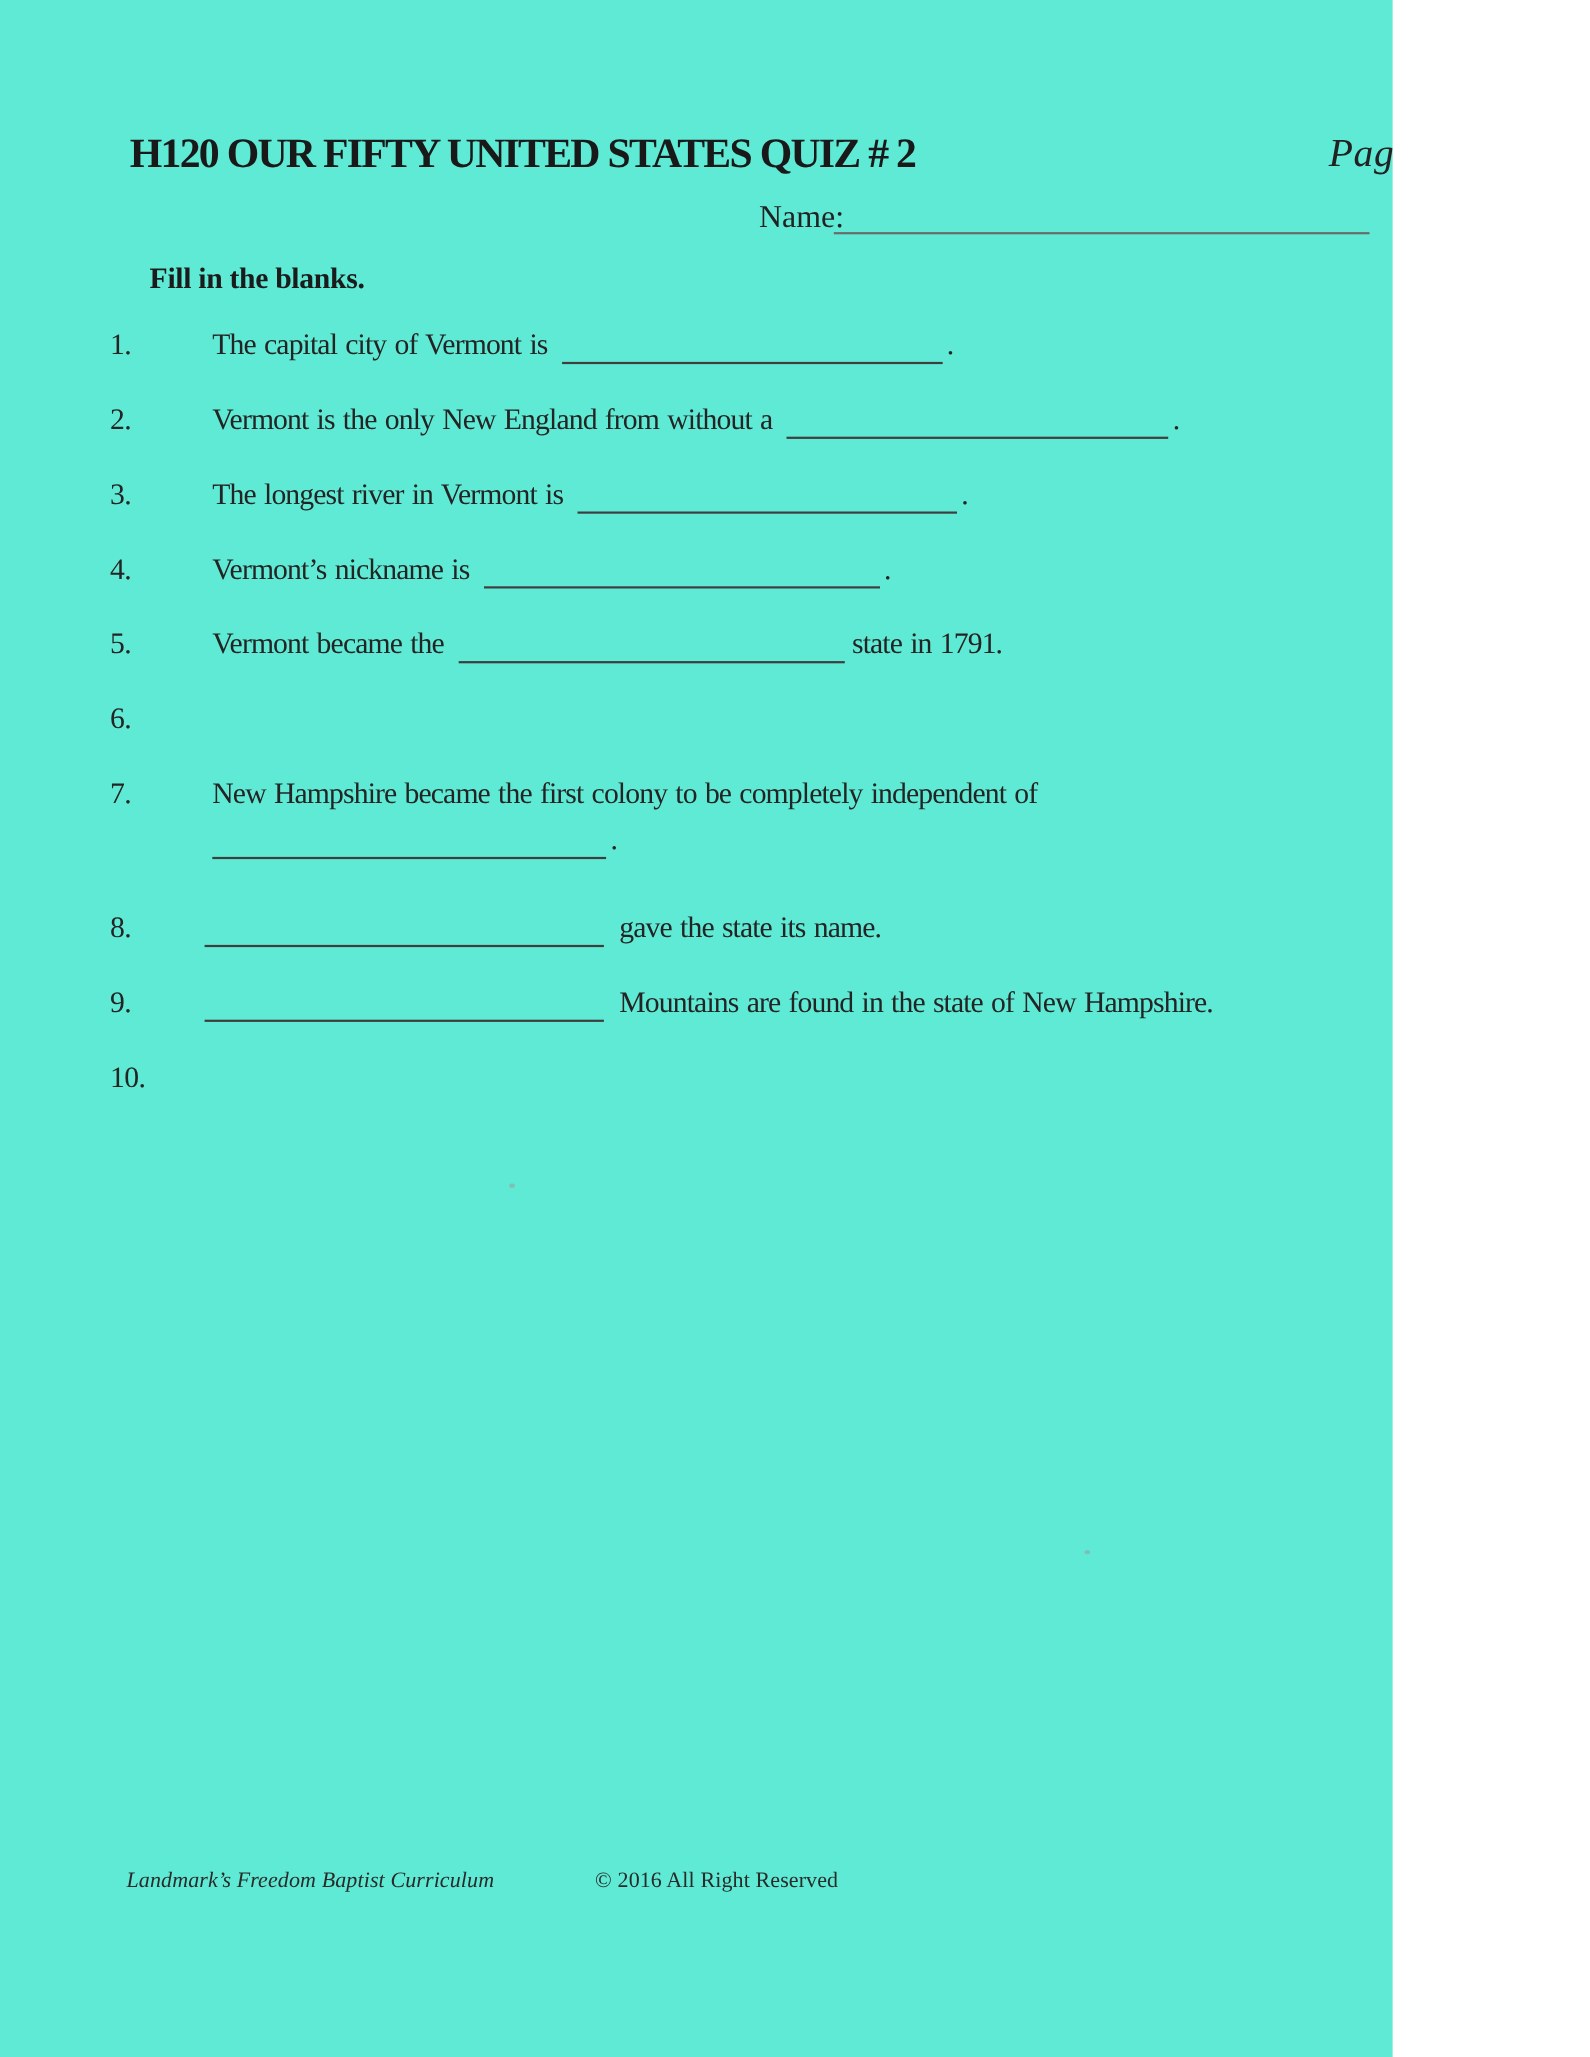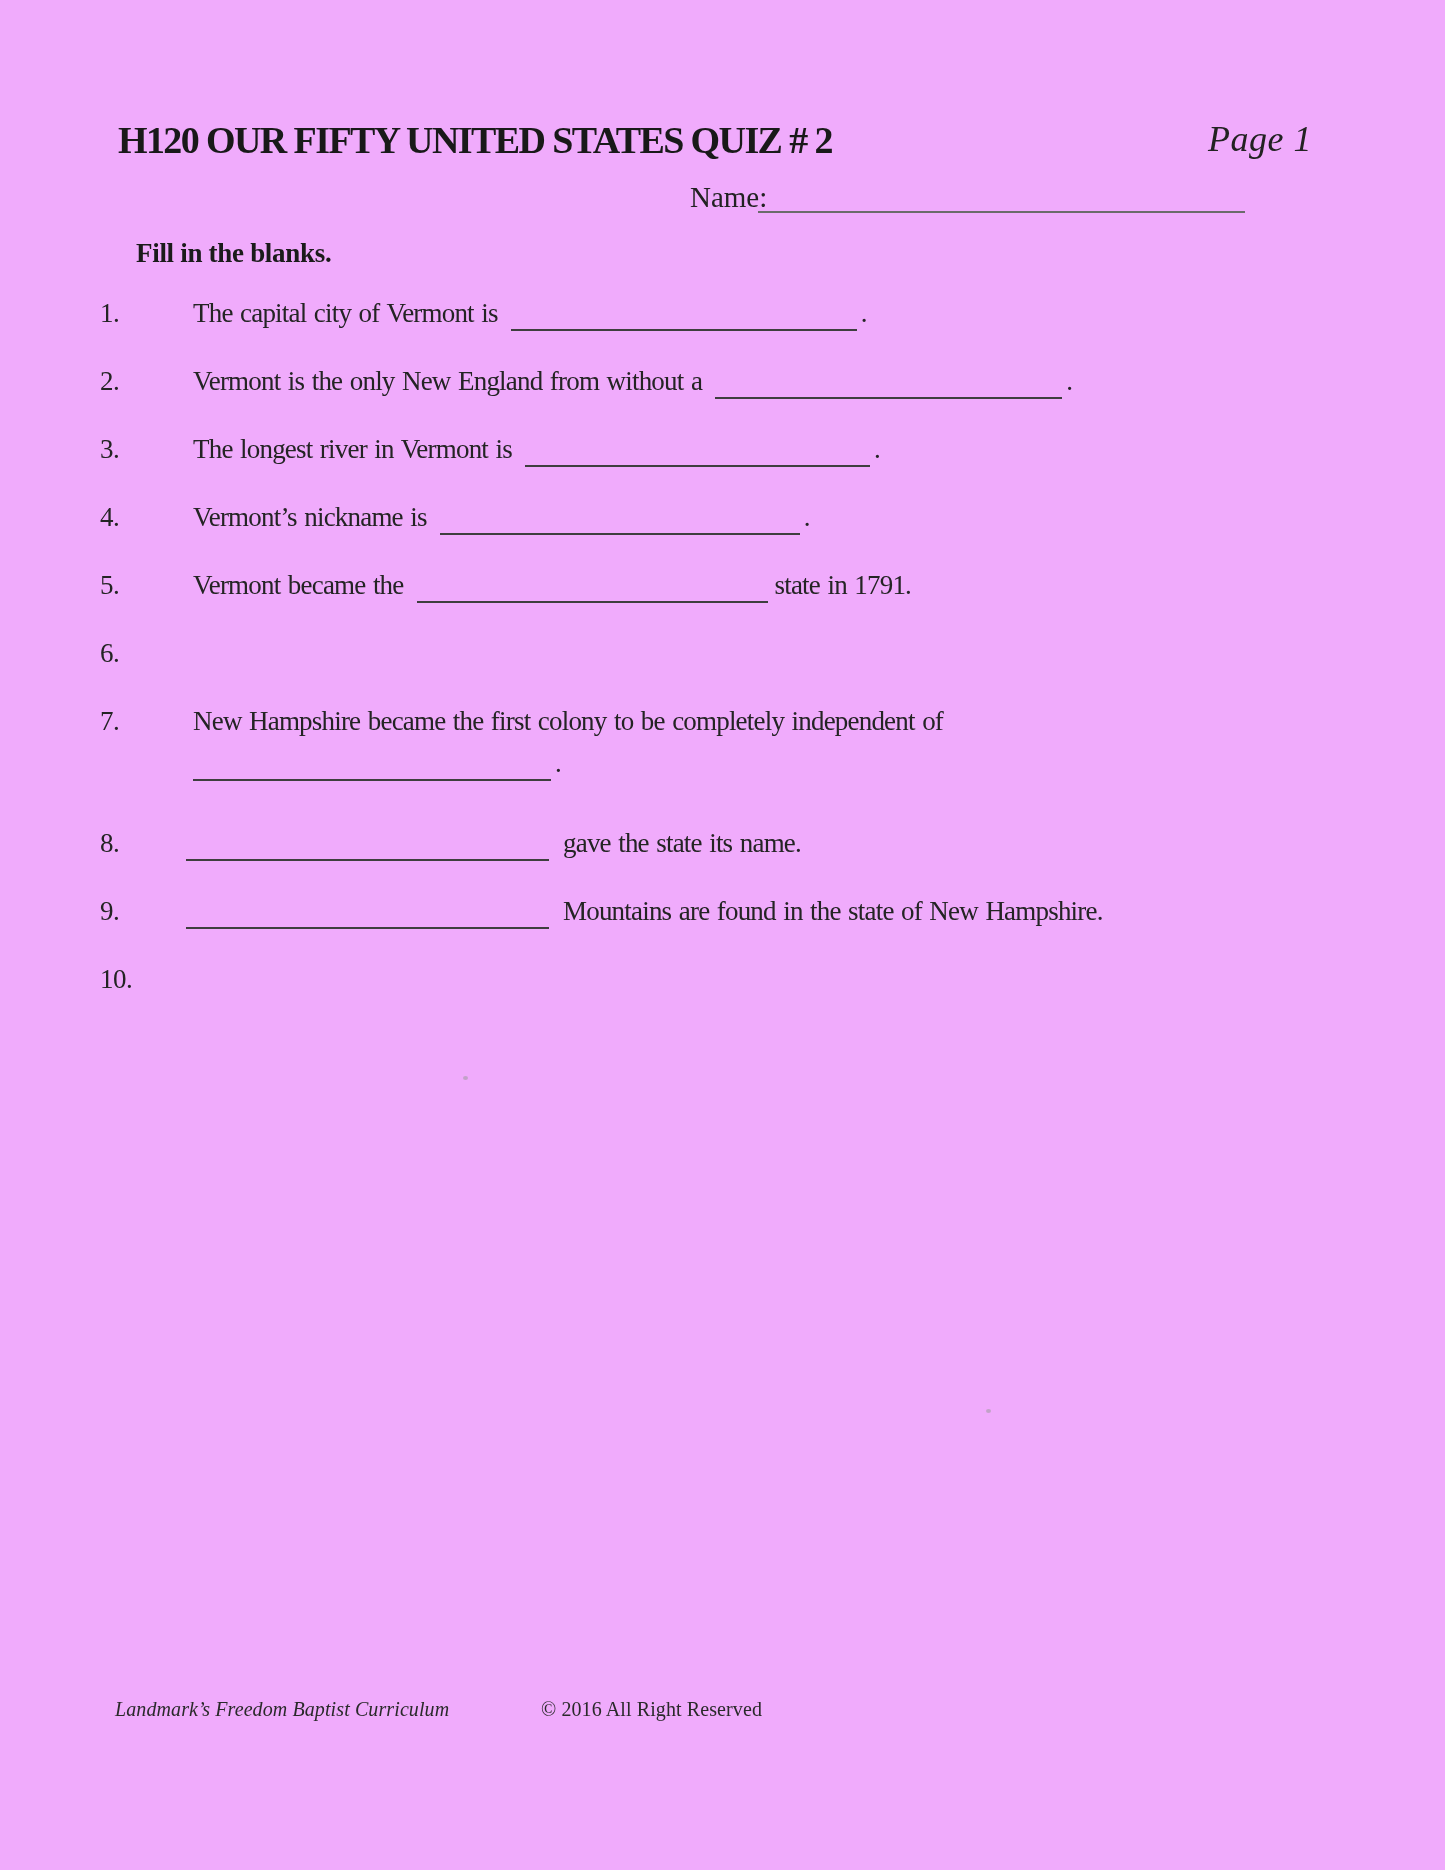--- a/index.html
+++ b/index.html
@@ -1,19 +1,19 @@
 <!DOCTYPE html>
 <html><head>
 <meta charset="utf-8">
 <style>
   html,body{margin:0;padding:0;background:#ffffff;}
   #page{
     position:relative;
-    width:1445px;height:1870px;
-    background:#f0abfc;
+    width:1266px;height:1870px;
+    background:#5eead4;
     font-family:"Liberation Serif","DejaVu Serif",serif;
     color:#1f1f1f;
     overflow:hidden;
   }
   
   .hdr-title{
     position:absolute;left:118px;top:118px;
     font-size:38px;font-weight:bold;letter-spacing:-1.6px;
     white-space:nowrap;color:#191919;
   }

